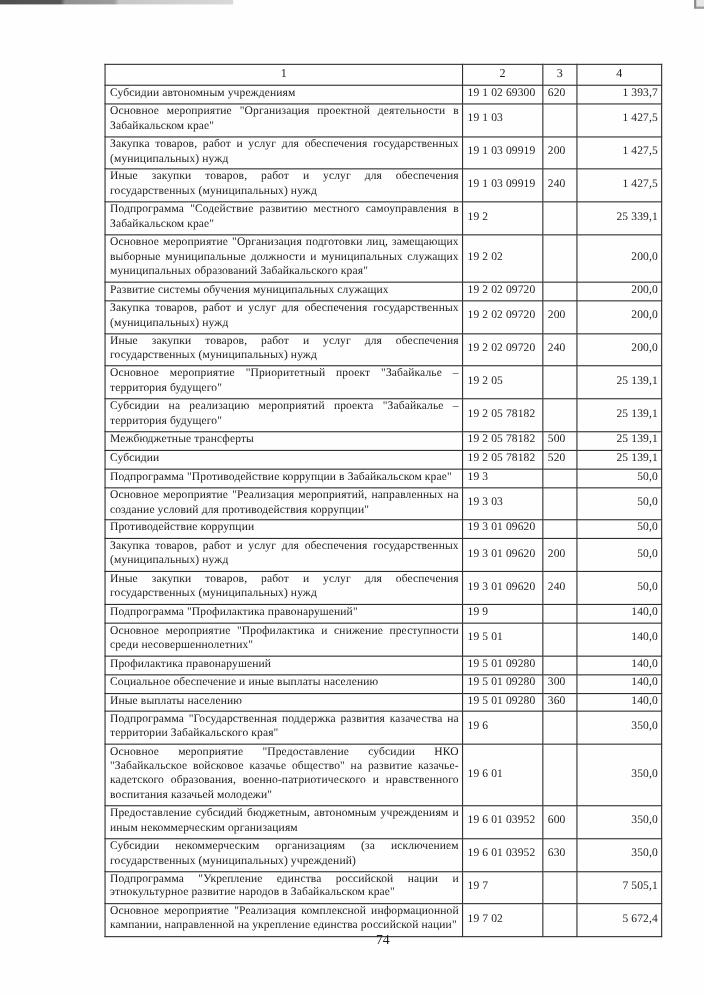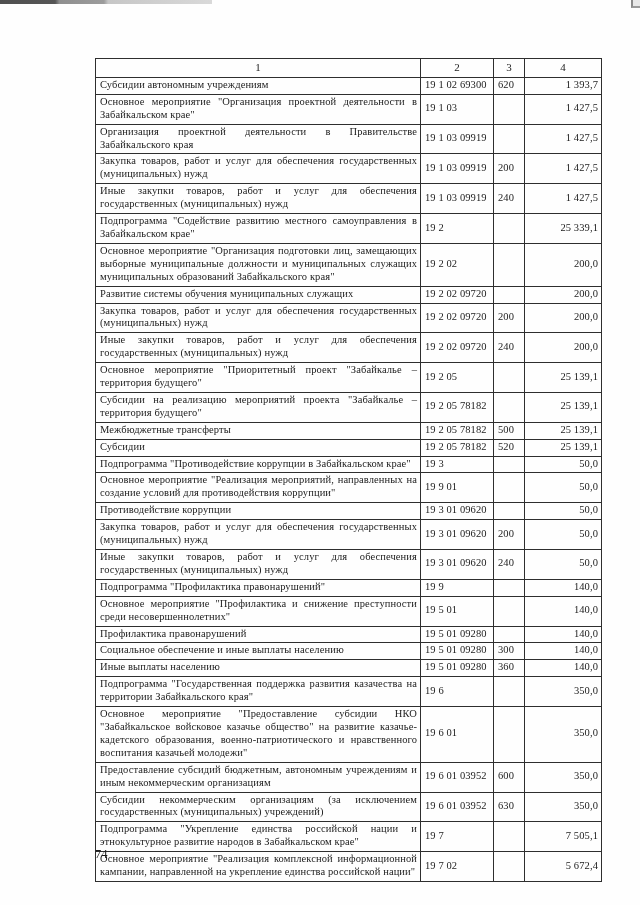--- a/index.html
+++ b/index.html
@@ -83,20 +83,21 @@
   }
   td.td-amount {
     text-align: right;
     padding-right: 3px;
   }
   .page-number {
     position: absolute;
     top: 847px;
     left: 95px;
     width: 506px;
+    text-align: center;
     font-size: 12.5px;
     color: #1c1c1c;
   }
 </style>
 </head>
 <body>
 
 <div class="sheet">
 
   <div class="artifact-top"></div>
@@ -124,26 +125,20 @@
           <td class="td-vr">620</td>
           <td class="td-amount">1 393,7</td>
         </tr>
         <tr>
           <td class="td-name">Основное мероприятие "Организация проектной деятельности в Забайкальском крае"</td>
           <td class="td-code">19 1 03</td>
           <td class="td-vr"></td>
           <td class="td-amount">1 427,5</td>
         </tr>
         <tr>
-          <td class="td-name">Организация проектной деятельности в Правительстве Забайкальского края</td>
-          <td class="td-code">19 1 03 09919</td>
-          <td class="td-vr"></td>
-          <td class="td-amount">1 427,5</td>
-        </tr>
-        <tr>
           <td class="td-name">Закупка товаров, работ и услуг для обеспечения государственных (муниципальных) нужд</td>
           <td class="td-code">19 1 03 09919</td>
           <td class="td-vr">200</td>
           <td class="td-amount">1 427,5</td>
         </tr>
         <tr>
           <td class="td-name">Иные закупки товаров, работ и услуг для обеспечения государственных (муниципальных) нужд</td>
           <td class="td-code">19 1 03 09919</td>
           <td class="td-vr">240</td>
           <td class="td-amount">1 427,5</td>
@@ -203,21 +198,21 @@
           <td class="td-amount">25 139,1</td>
         </tr>
         <tr>
           <td class="td-name">Подпрограмма "Противодействие коррупции в Забайкальском крае"</td>
           <td class="td-code">19 3</td>
           <td class="td-vr"></td>
           <td class="td-amount">50,0</td>
         </tr>
         <tr>
           <td class="td-name">Основное мероприятие "Реализация мероприятий, направленных на создание условий для противодействия коррупции"</td>
-          <td class="td-code">19 9 01</td>
+          <td class="td-code">19 3 03</td>
           <td class="td-vr"></td>
           <td class="td-amount">50,0</td>
         </tr>
         <tr>
           <td class="td-name">Противодействие коррупции</td>
           <td class="td-code">19 3 01 09620</td>
           <td class="td-vr"></td>
           <td class="td-amount">50,0</td>
         </tr>
         <tr>

